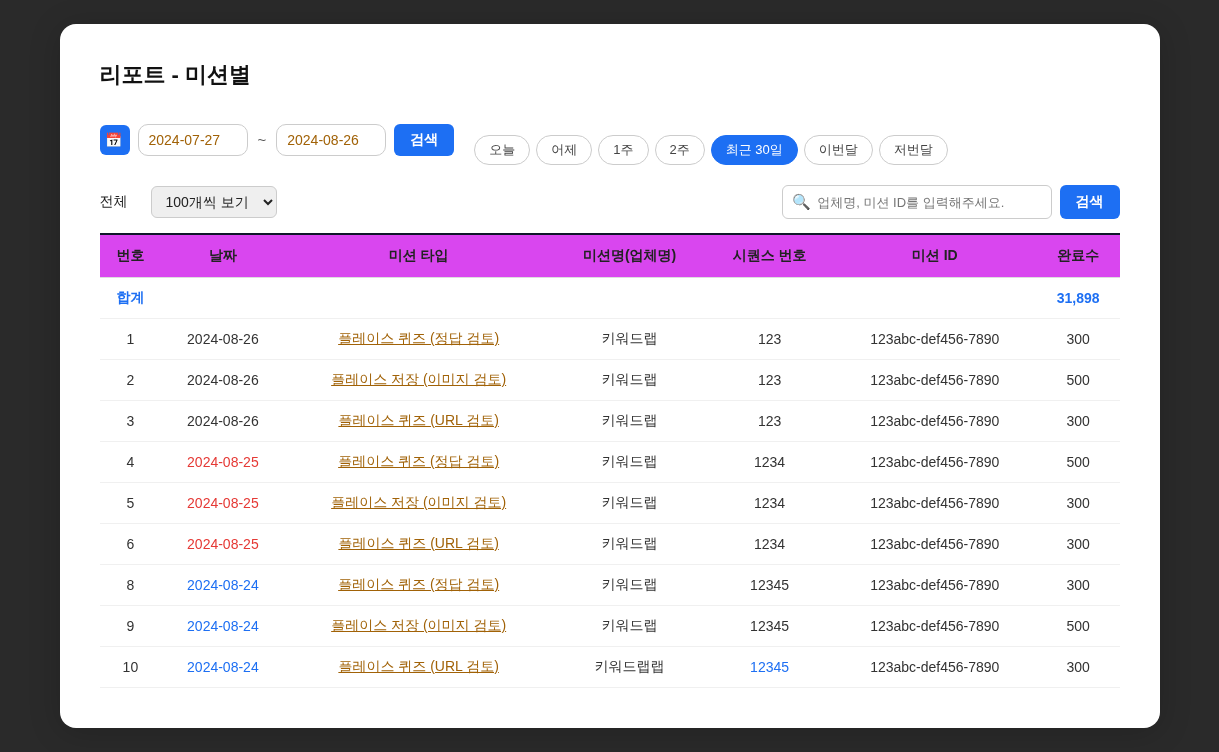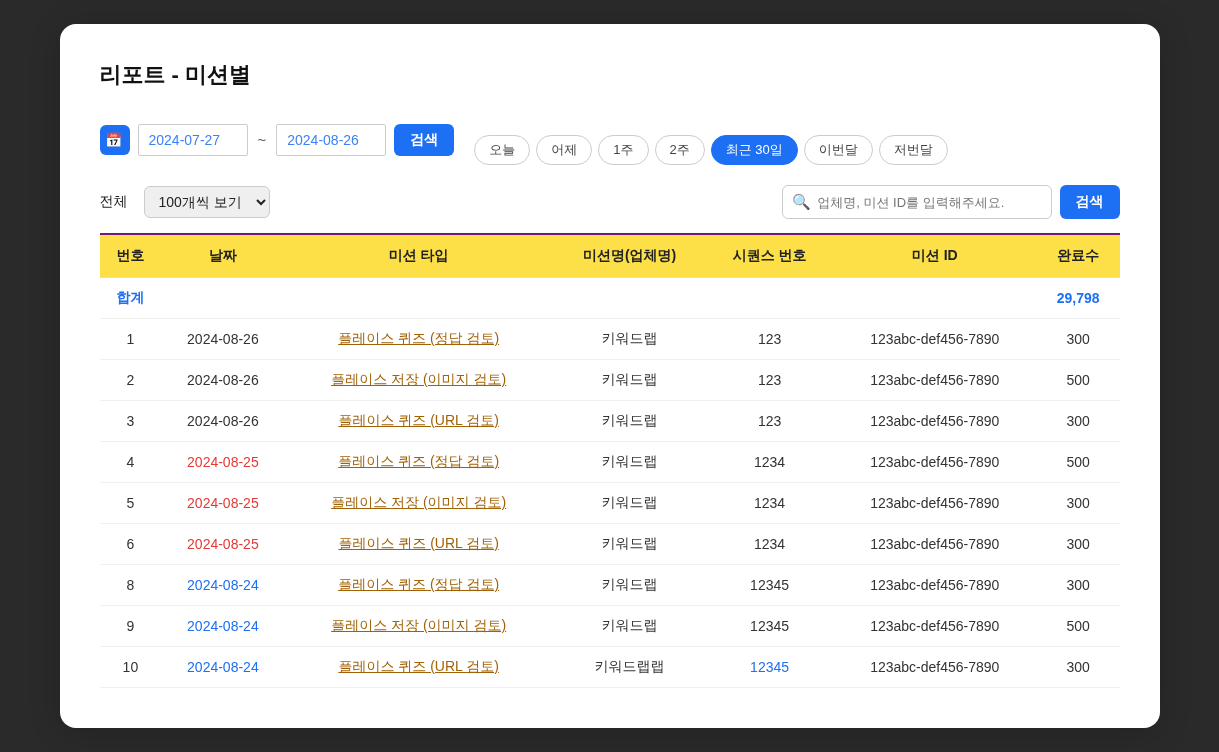--- a/index.html
+++ b/index.html
@@ -38,24 +38,24 @@
       border-radius: 6px;
       width: 30px;
       height: 30px;
       display: flex;
       align-items: center;
       justify-content: center;
       font-size: 14px;
     }
     .date-input {
       border: 1px solid #ccc;
-      border-radius: 2px;
+      border-radius: 10px;
       padding: 5px 10px;
       font-size: 14px;
-      color: #3b82f6;
+      color: #a16207;
       width: 110px;
       height: 32px;
       outline: none;
     }
     .tilde {
       font-size: 15px;
       color: #555;
       margin: 0 2px;
     }
     .btn-search-main {
@@ -93,21 +93,21 @@
     }
     .toolbar-row {
       display: flex;
       align-items: center;
       justify-content: space-between;
       margin-bottom: 14px;
     }
     .left-toolbar {
       display: flex;
       align-items: center;
-      gap: 16px;
+      gap: 23px;
     }
     .label-total {
       font-size: 14px;
       color: #222;
     }
     .select-per-page {
       border: 1px solid #ccc;
       border-radius: 6px;
       padding: 4px 10px;
       font-size: 14px;
@@ -153,23 +153,23 @@
       font-weight: 600;
       cursor: pointer;
       height: 34px;
     }
     table {
       width: 100%;
       border-collapse: collapse;
       font-size: 14px;
     }
     thead tr {
-      border-top: 2px solid #701a75;
+      border-top: 2px solid #0f172a;
       border-bottom: 1px solid #ddd;
-      background: #fde047;
+      background: #d946ef;
     }
     thead th {
       padding: 12px 8px;
       color: #222;
       font-weight: 700;
       text-align: center;
     }
     tbody tr {
       border-bottom: 1px solid #f0f0f0;
     }
@@ -251,21 +251,21 @@
     </thead>
     <tbody>
 
       <tr class="row-total">
         <td class="total-label">합계</td>
         <td></td>
         <td></td>
         <td></td>
         <td></td>
         <td></td>
-        <td class="total-value">29,798</td>
+        <td class="total-value">31,898</td>
       </tr>
 
       <tr>
         <td>1</td>
         <td>2024-08-26</td>
         <td class="mission-type">플레이스 퀴즈 (정답 검토)</td>
         <td>키워드랩</td>
         <td>123</td>
         <td>123abc-def456-7890</td>
         <td>300</td>

